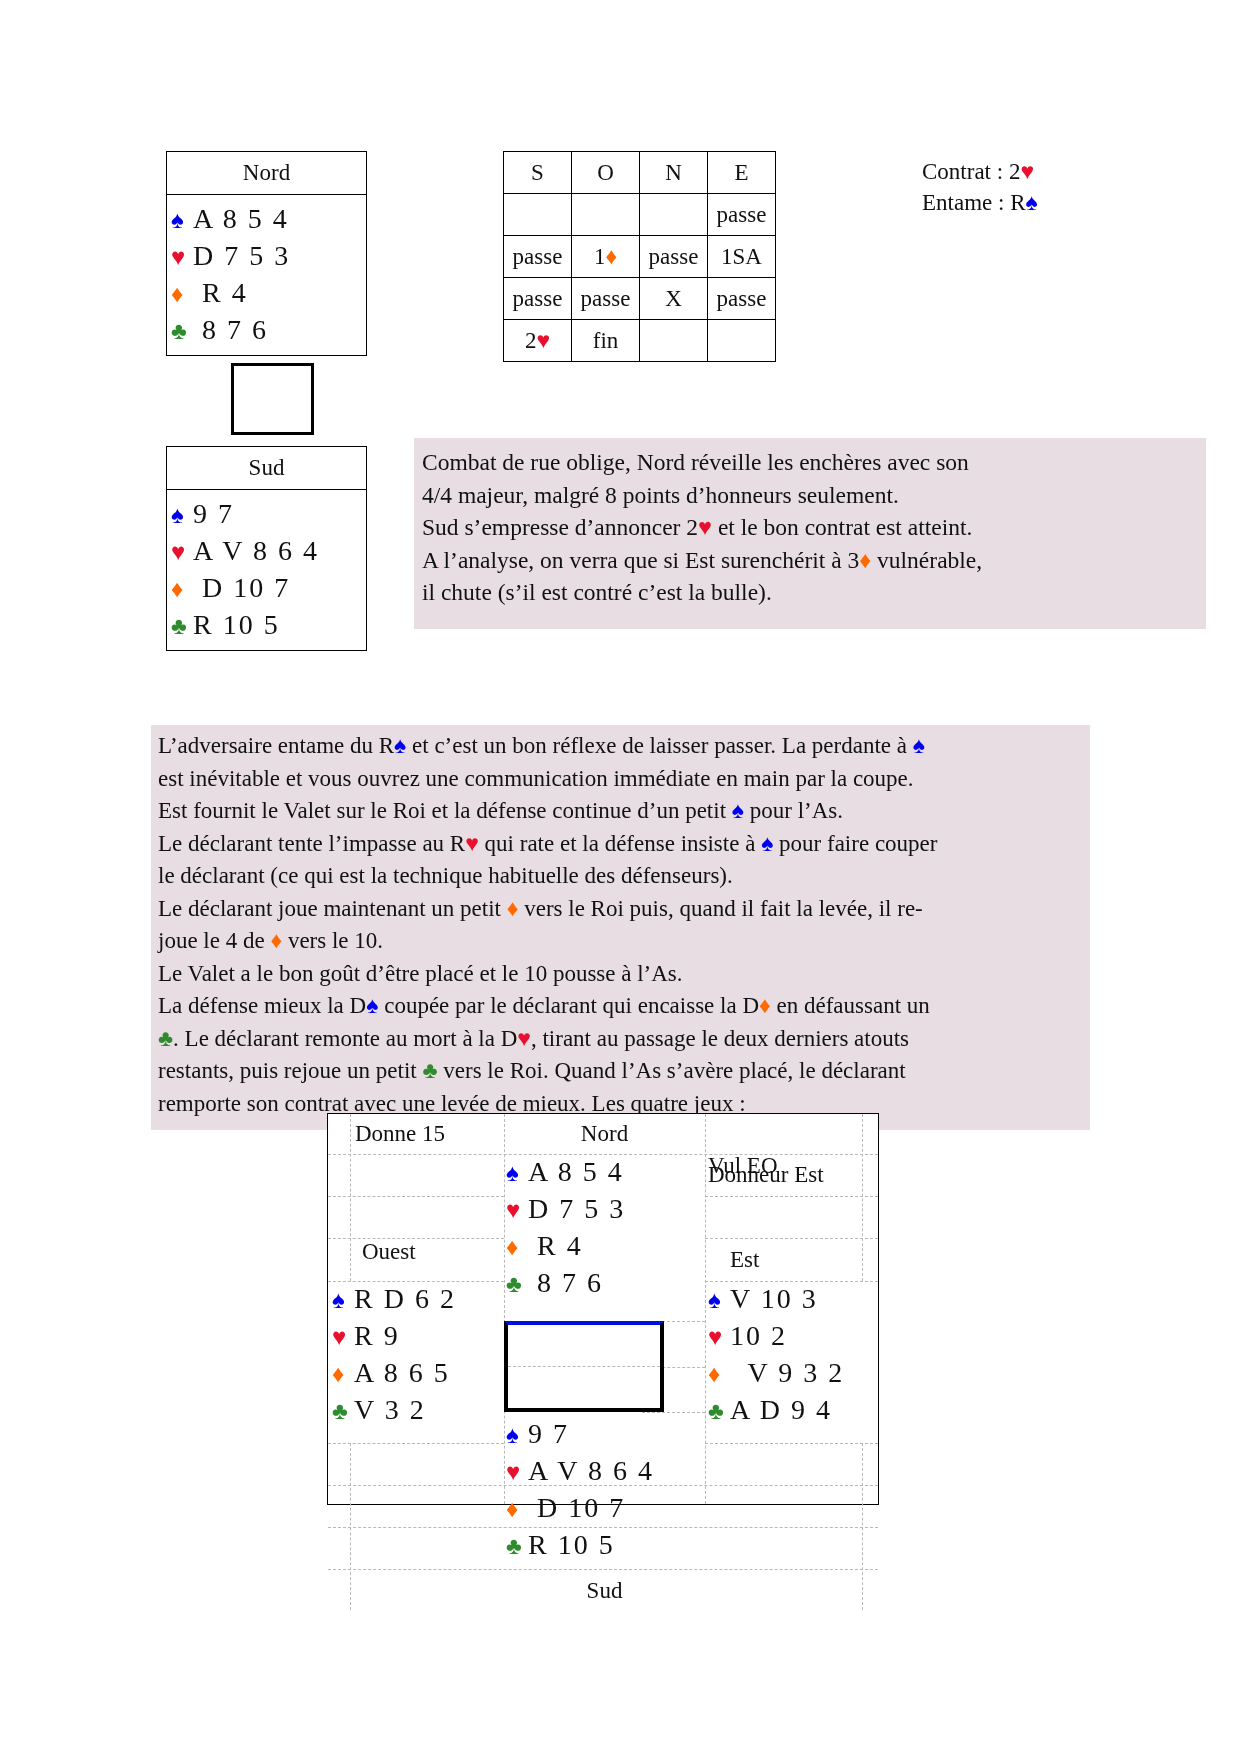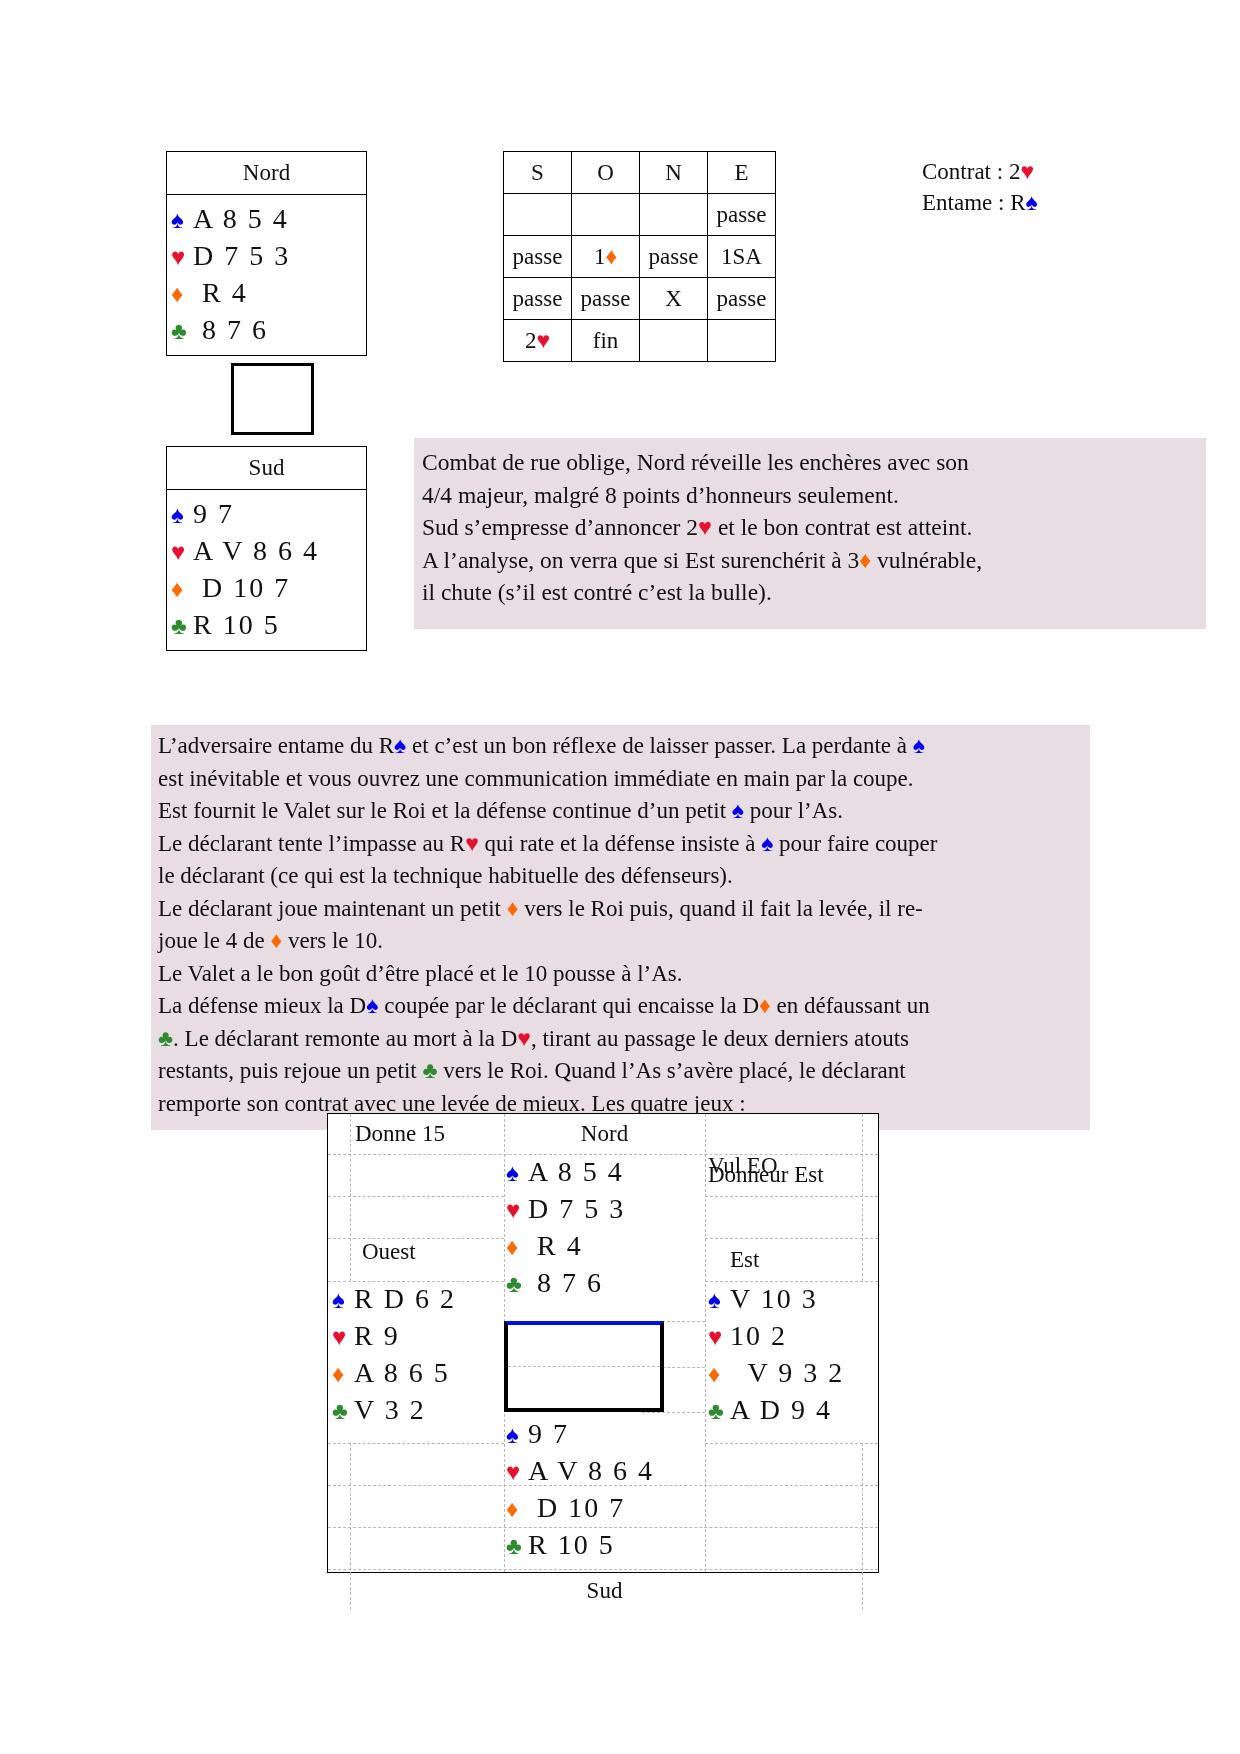--- a/index.html
+++ b/index.html
@@ -120,21 +120,21 @@
   <span class="ln">le déclarant (ce qui est la technique habituelle des défenseurs).</span>
   <span class="ln"><span>Le déclarant joue maintenant un petit </span><span class="di">♦</span><span> vers le Roi puis, quand il fait la levée, il re-</span></span>
   <span class="ln"><span>joue le 4 de </span><span class="di">♦</span><span> vers le 10.</span></span>
   <span class="ln">Le Valet a le bon goût d’être placé et le 10 pousse à l’As.</span>
   <span class="ln"><span>La défense mieux la D</span><span class="sp">♠</span><span> coupée par le déclarant qui encaisse la D</span><span class="di">♦</span><span> en défaussant un</span></span>
   <span class="ln"><span class="cl">♣</span><span>. Le déclarant remonte au mort à la D</span><span class="he">♥</span><span>, tirant au passage le deux derniers atouts</span></span>
   <span class="ln"><span>restants, puis rejoue un petit </span><span class="cl">♣</span><span> vers le Roi. Quand l’As s’avère placé, le déclarant</span></span>
   <span class="ln">remporte son contrat avec une levée de mieux. Les quatre jeux :</span>
 </div>
 
-<div class="abs grid" style="left:327px; top:1113px; width:552px; height:460px;">
+<div class="abs grid" style="left:327px; top:1113px; width:552px; height:392px;">
 
   <div class="vdash" style="left:22px; top:0; height:167px;"></div>
   <div class="vdash" style="left:22px; top:329px; height:167px;"></div>
   <div class="vdash" style="left:176px;"></div>
   <div class="vdash" style="left:377px;"></div>
   <div class="vdash" style="left:534px; top:0; height:167px;"></div>
   <div class="vdash" style="left:534px; top:329px; height:167px;"></div>
 
   <div class="hdash" style="left:0; width:550px; top:40px;"></div>
   <div class="hdash" style="left:0; width:176px; top:82px;"></div>

